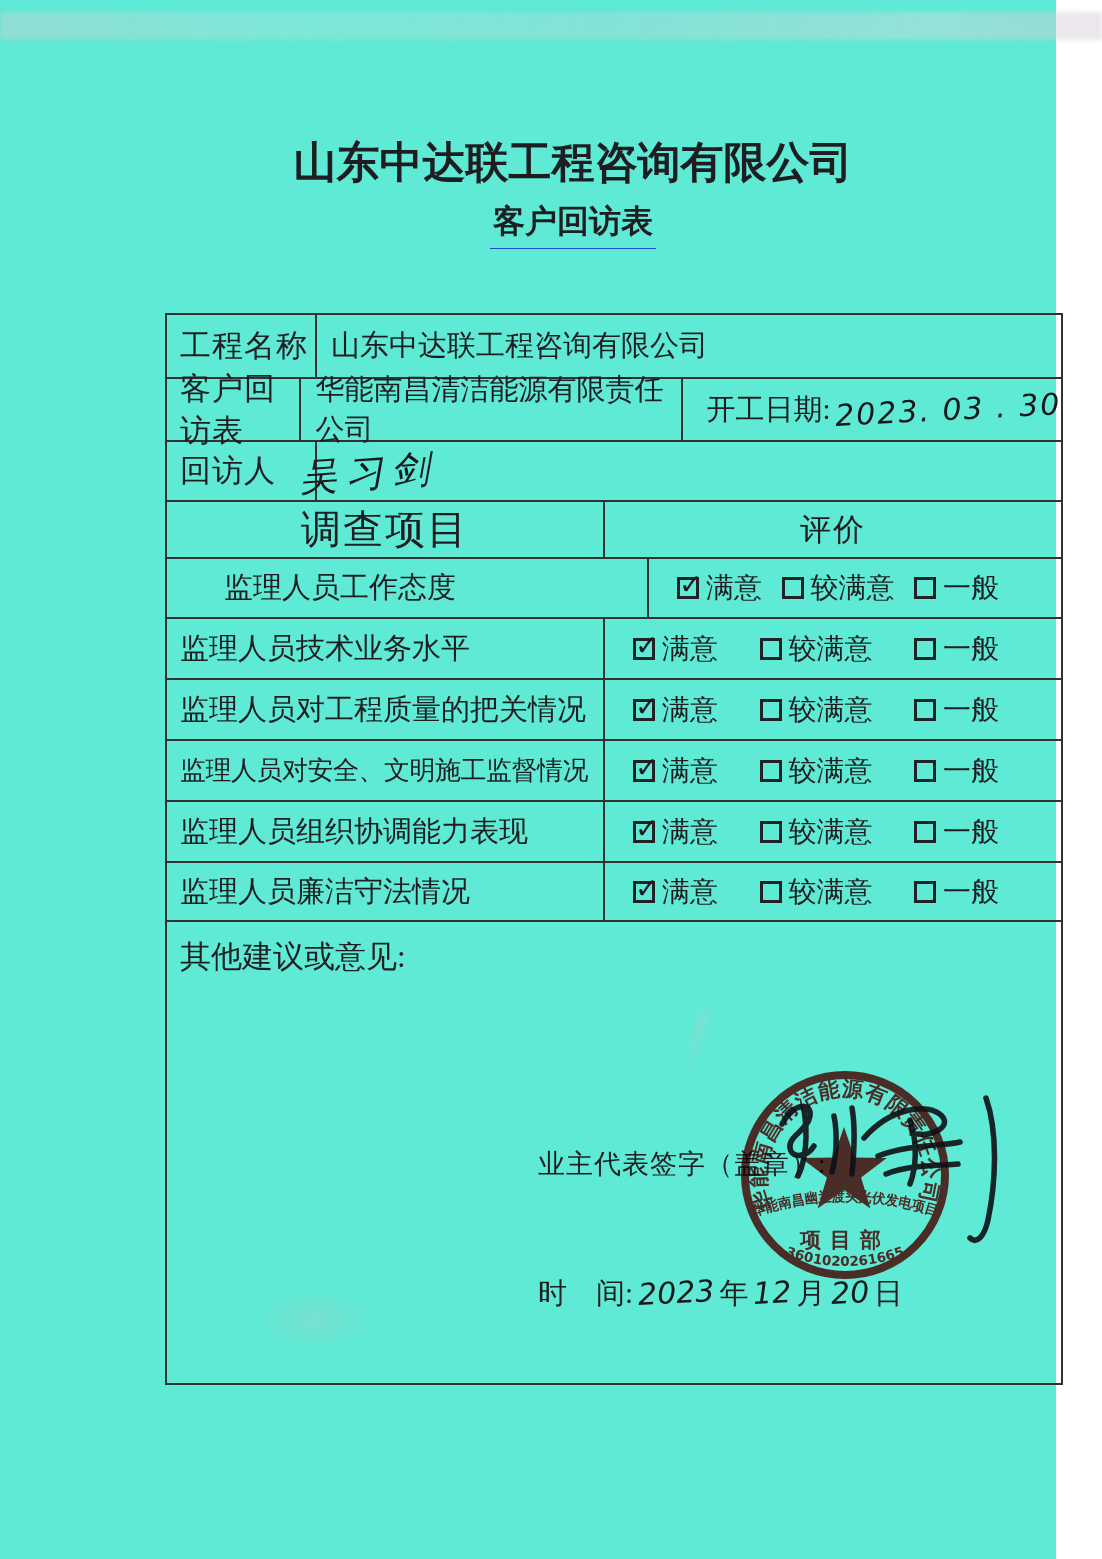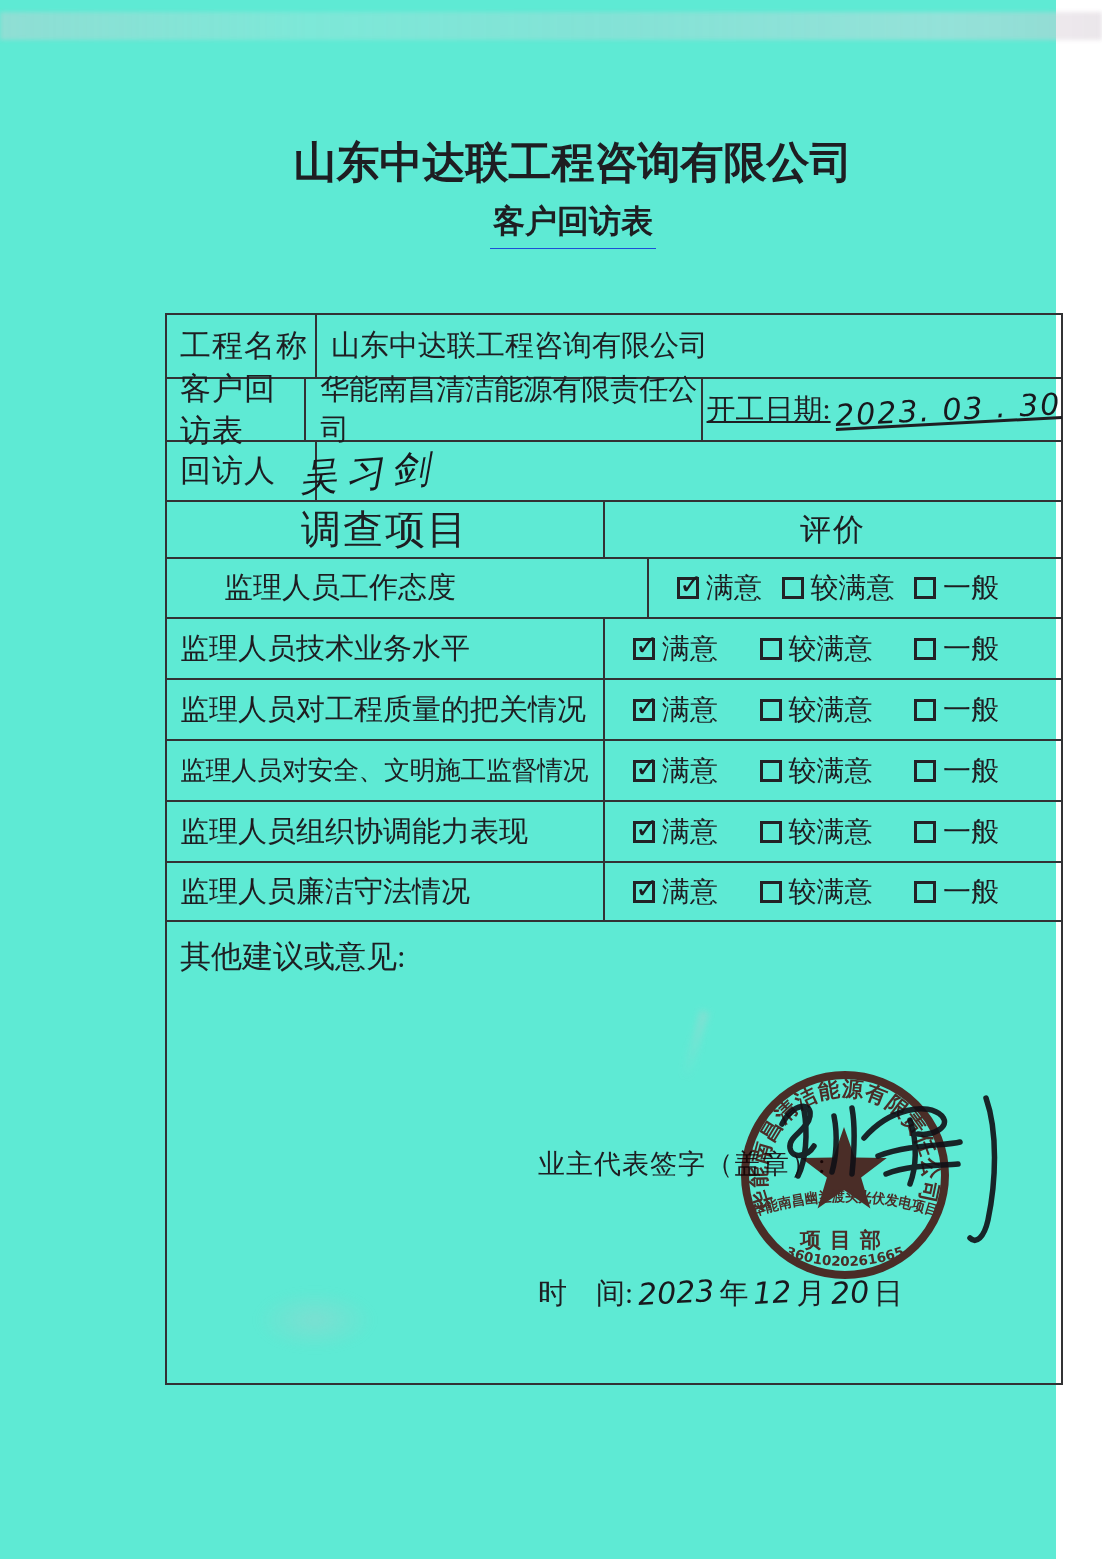--- a/index.html
+++ b/index.html
@@ -42,21 +42,21 @@
     position:absolute;left:133px;top:313px;width:898px;height:1072px;
     border:2px solid #323234;box-sizing:border-box;
     display:flex;flex-direction:column;margin-left:32px;
   }
   .trow{display:flex;border-bottom:2px solid #323234;box-sizing:border-box;flex:0 0 auto;}
   .trow:last-child{border-bottom:none;flex:1 1 auto;}
   .cell{display:flex;align-items:center;box-sizing:border-box;}
   .lab{width:150px;border-right:2px solid #323234;padding-left:13px;font-size:31px;letter-spacing:1px;}
   .val{flex:1;padding-left:14px;font-size:29px;}
   .val2{width:429px;border-right:2px solid #323234;padding-left:14px;font-size:29px;}
-  .datecell{flex:1;padding-left:4px;font-size:29px;white-space:nowrap;text-decoration:underline;}
+  .datecell{flex:1;padding-left:24px;font-size:29px;white-space:nowrap;}
   .hcell-l{width:438px;border-right:2px solid #323234;justify-content:center;font-size:40px;letter-spacing:2px;}
   .hcell-r{flex:1;justify-content:center;font-size:31px;letter-spacing:2px;}
   .ecell-l{width:438px;border-right:2px solid #323234;padding-left:13px;font-size:29px;}
   .ecell-l.small{font-size:26px;letter-spacing:-0.5px;}
   .ecell-r{flex:1;display:flex;align-items:center;justify-content:space-between;padding:0 62px 0 28px;font-size:28px;}
   .opt{display:inline-flex;align-items:center;white-space:nowrap;}
   .cb{
     display:inline-block;width:22px;height:22px;border:3px solid #222226;
     box-sizing:border-box;margin-right:7px;position:relative;background:transparent;
   }

